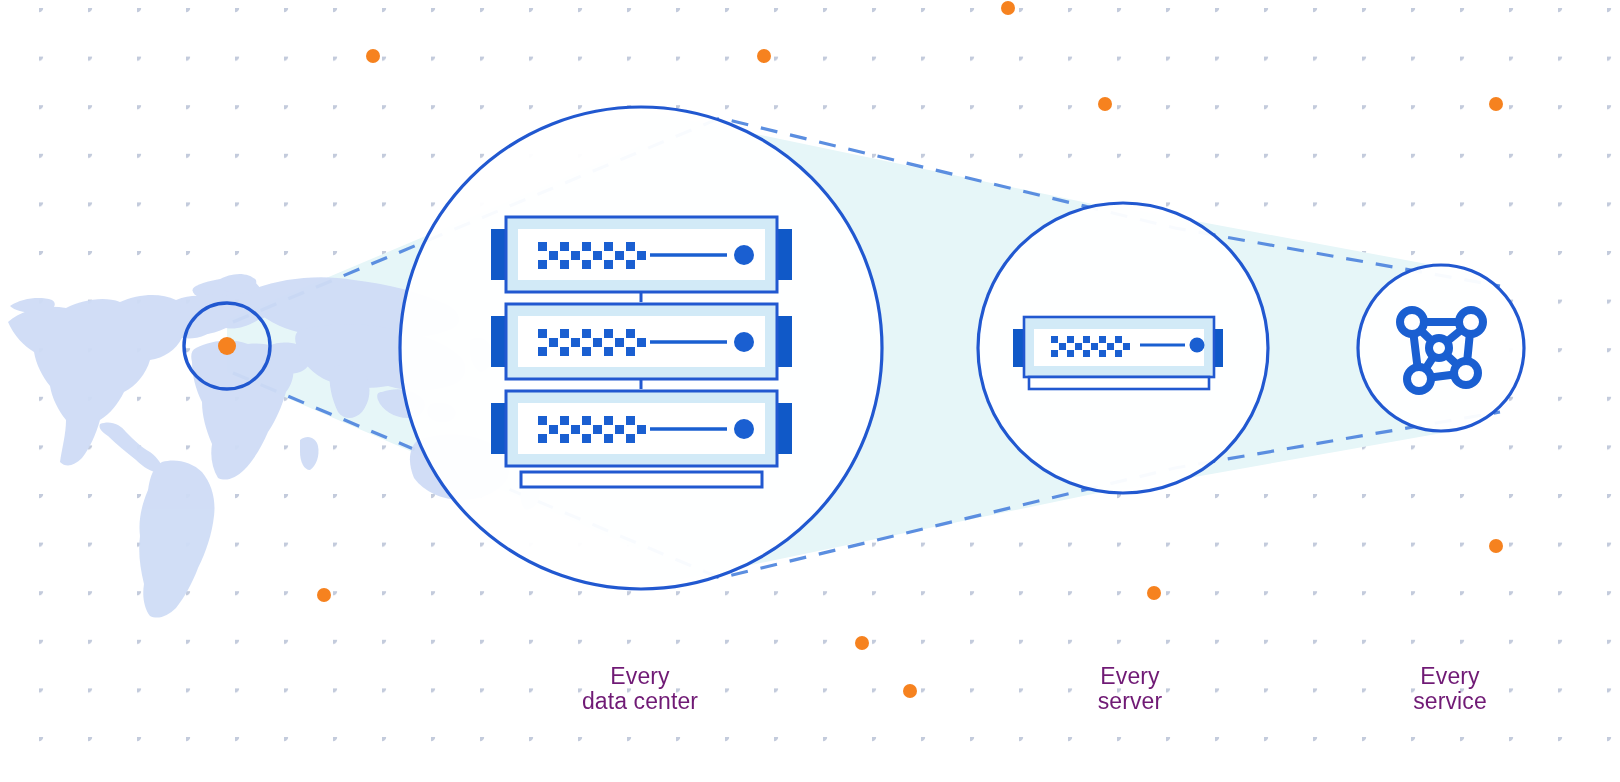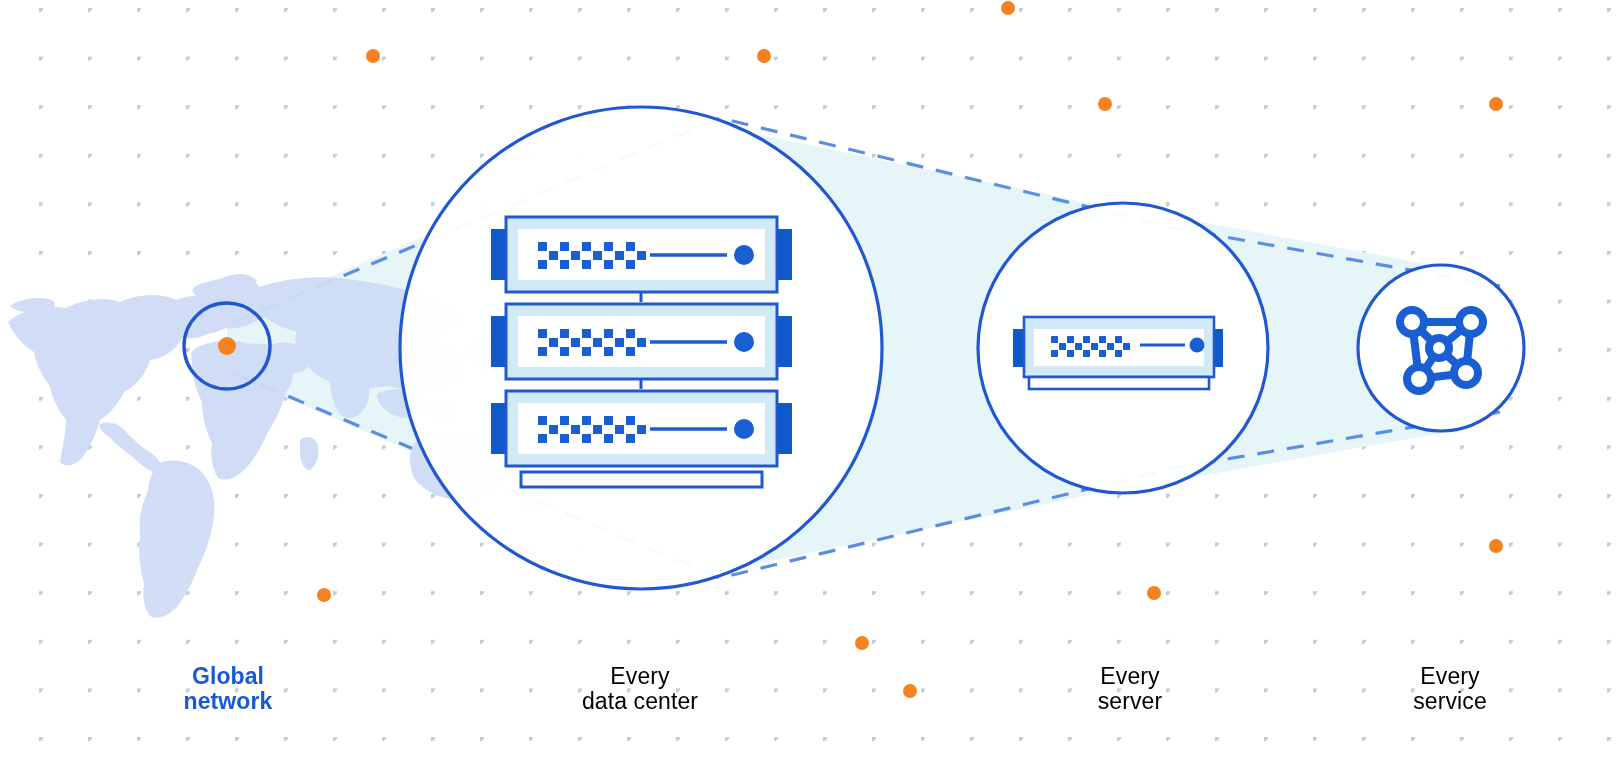--- a/index.html
+++ b/index.html
@@ -34,21 +34,21 @@
   }
   .lbl {
     position: absolute;
     text-align: center;
     font-size: 23px;
     line-height: 1.07;
     font-weight: 400;
     letter-spacing: 0.1px;
     white-space: pre-line;
   }
-  .lbl.dark { color: #000000; }
+  .lbl.dark { color: #701a75; }
   .lbl.blue { color: #1859d6; font-weight: 700; }
   .lbl-global  { left: 128px; top: 664px; width: 200px; }
   .lbl-dc      { left: 540px; top: 664px; width: 200px; }
   .lbl-server   { left: 1030px; top: 664px; width: 200px; }
   .lbl-service  { left: 1350px; top: 664px; width: 200px; }
 </style>
 </head>
 <body>
 
 <div id="stage">
@@ -307,22 +307,20 @@
         <circle cx="1496" cy="104" r="7" fill="#f6821f"></circle>
         <circle cx="1496" cy="546" r="7" fill="#f6821f"></circle>
         <circle cx="324" cy="595" r="7" fill="#f6821f"></circle>
         <circle cx="1154" cy="593" r="7" fill="#f6821f"></circle>
         <circle cx="862" cy="643" r="7" fill="#f6821f"></circle>
         <circle cx="910" cy="691" r="7" fill="#f6821f"></circle>
       </g>
   </svg>
 
   <div class="labels">
-    <div class="lbl blue lbl-global">Global
-network</div>
     <div class="lbl dark lbl-dc">Every
 data center</div>
     <div class="lbl dark lbl-server">Every
 server</div>
     <div class="lbl dark lbl-service">Every
 service</div>
   </div>
 
 </div>
 

